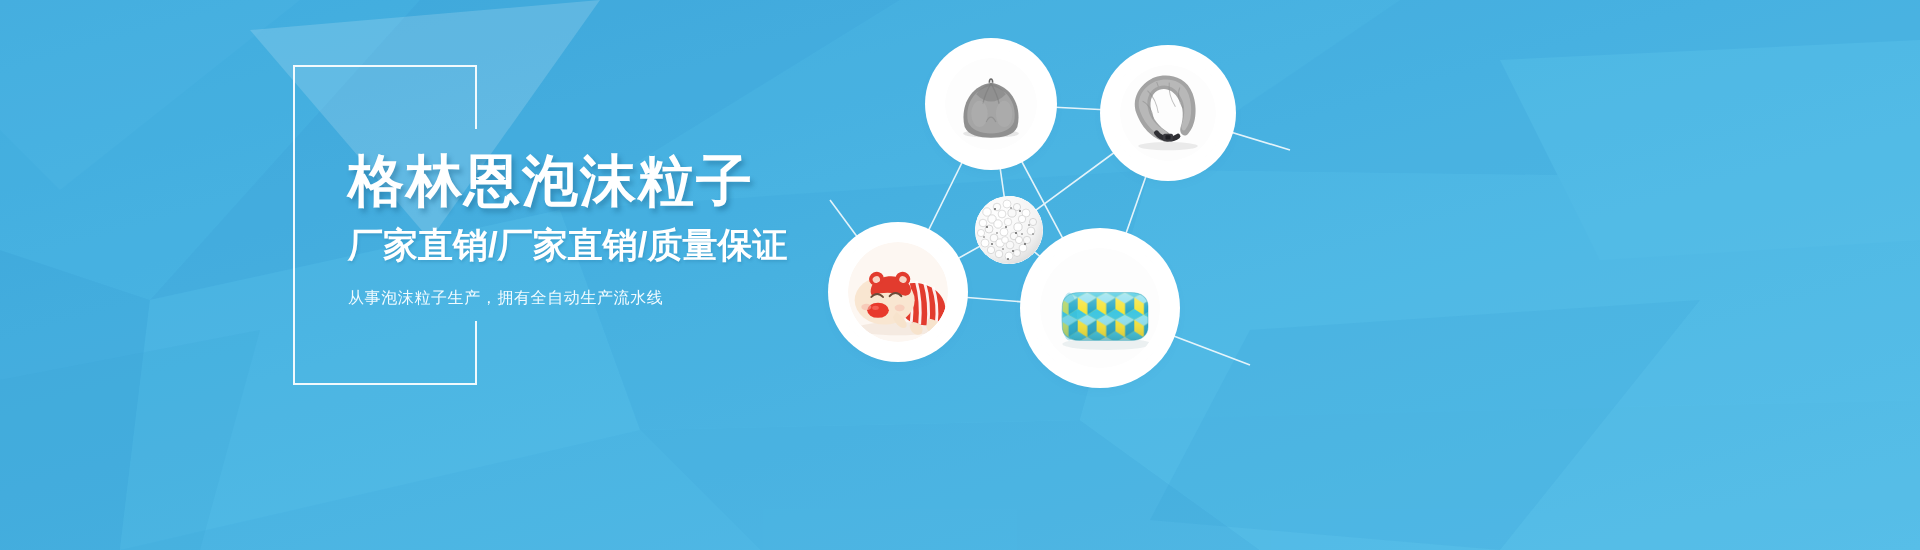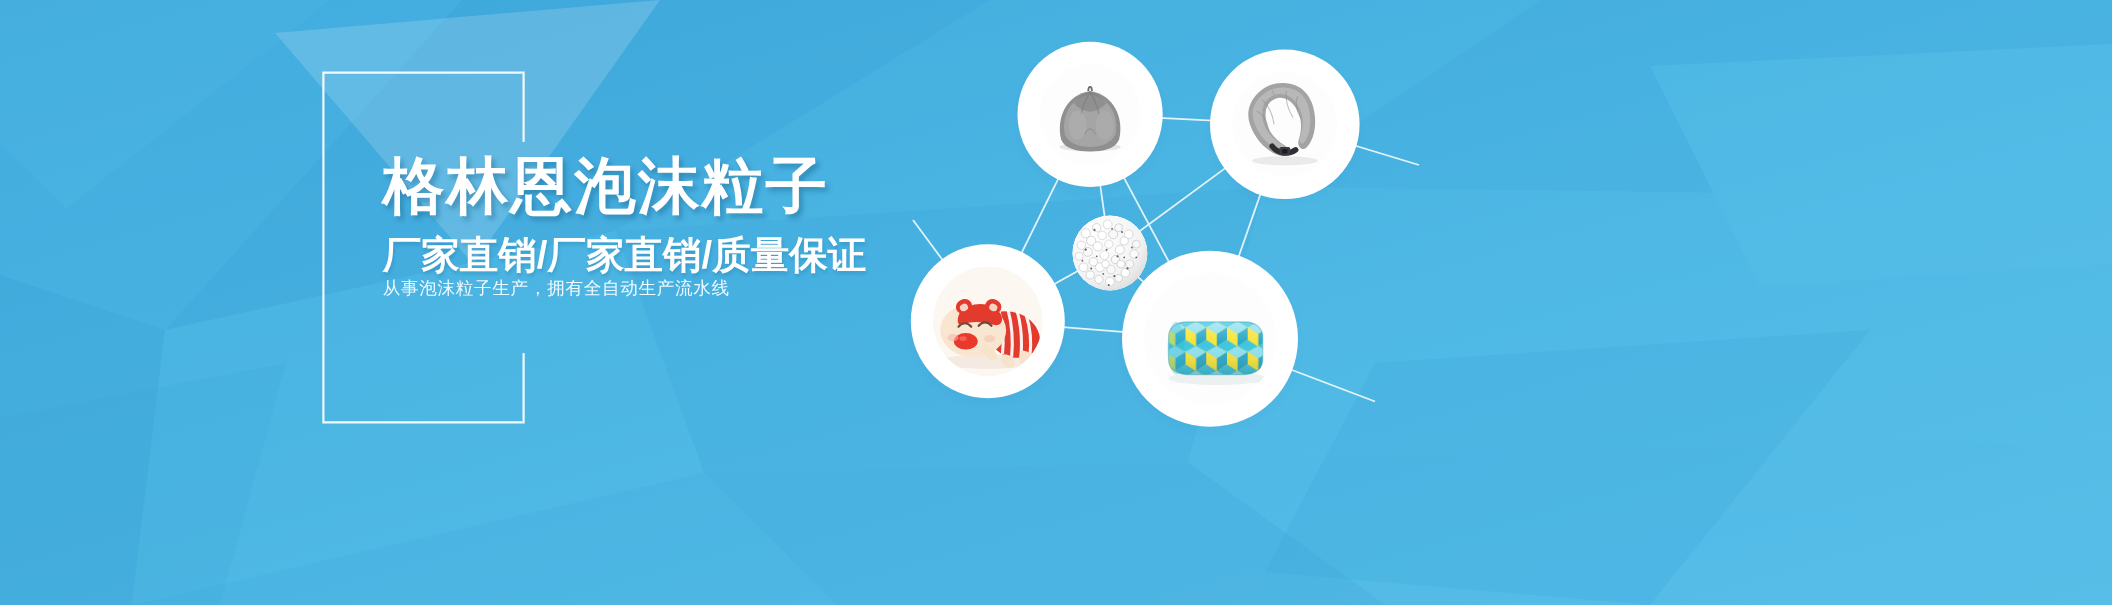--- a/index.html
+++ b/index.html
@@ -49,33 +49,34 @@
     width:520px;
   }
   #headline {
     font-size:56px;
     font-weight:bold;
     color:#ffffff;
     letter-spacing:2px;
     line-height:1.12;
     text-shadow:3px 4px 5px rgba(20,90,130,.40);
     white-space:nowrap;
+    margin-top:12px;
   }
   #tagline {
     margin-top:12px;
     font-size:35px;
     font-weight:bold;
     color:#ffffff;
     letter-spacing:0px;
     line-height:1.15;
     text-shadow:1px 2px 3px rgba(20,90,130,.22);
     white-space:nowrap;
   }
   #subtitle {
-    margin-top:0;
+    margin-top:23px;
     font-size:16px;
     font-weight:normal;
     color:#f2fbff;
     letter-spacing:.6px;
     line-height:1.3;
     white-space:nowrap;
   }
 
   
   #cluster {

